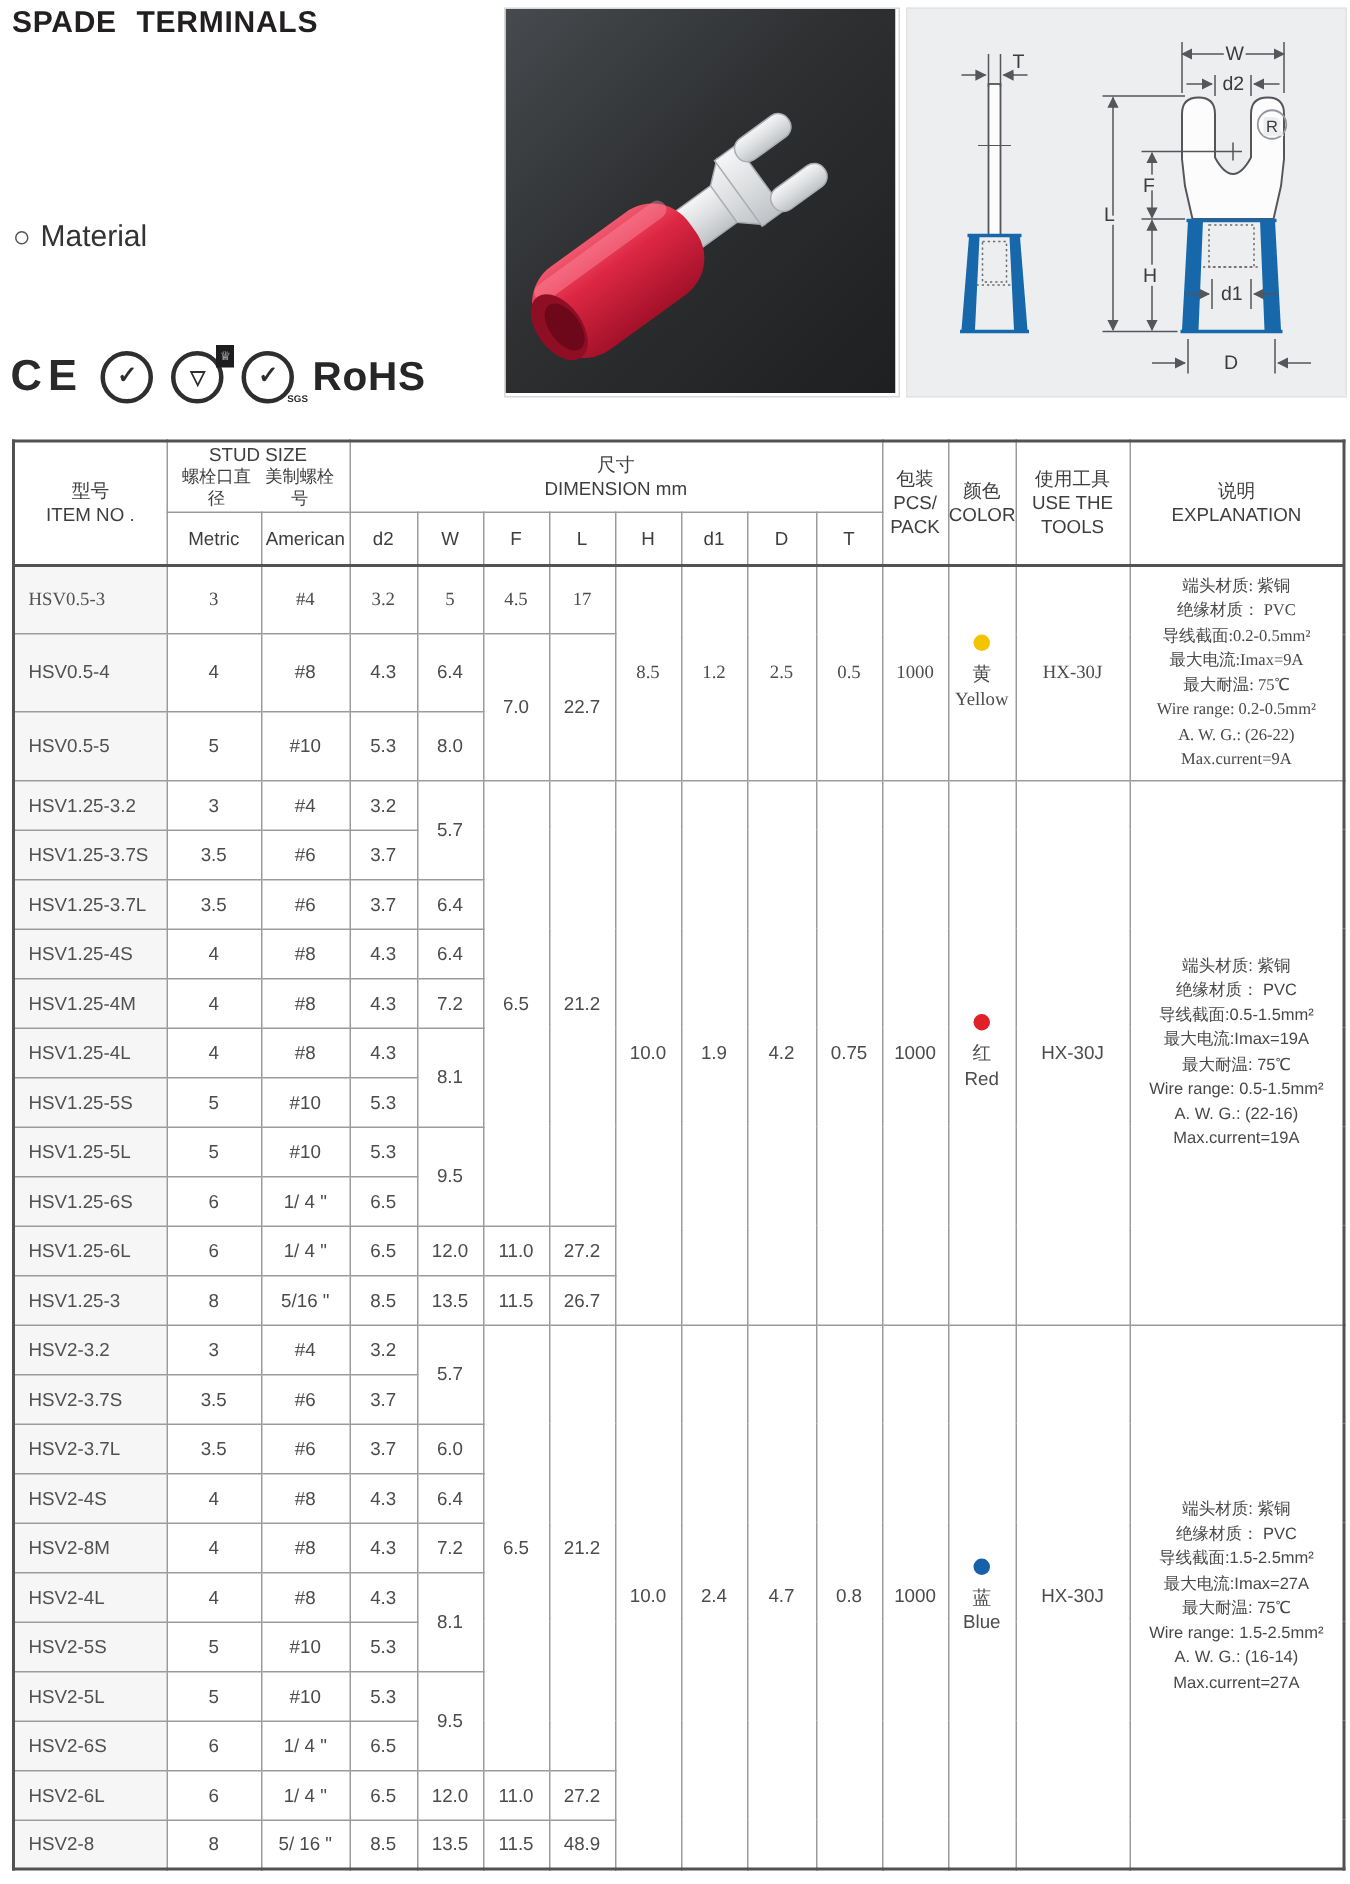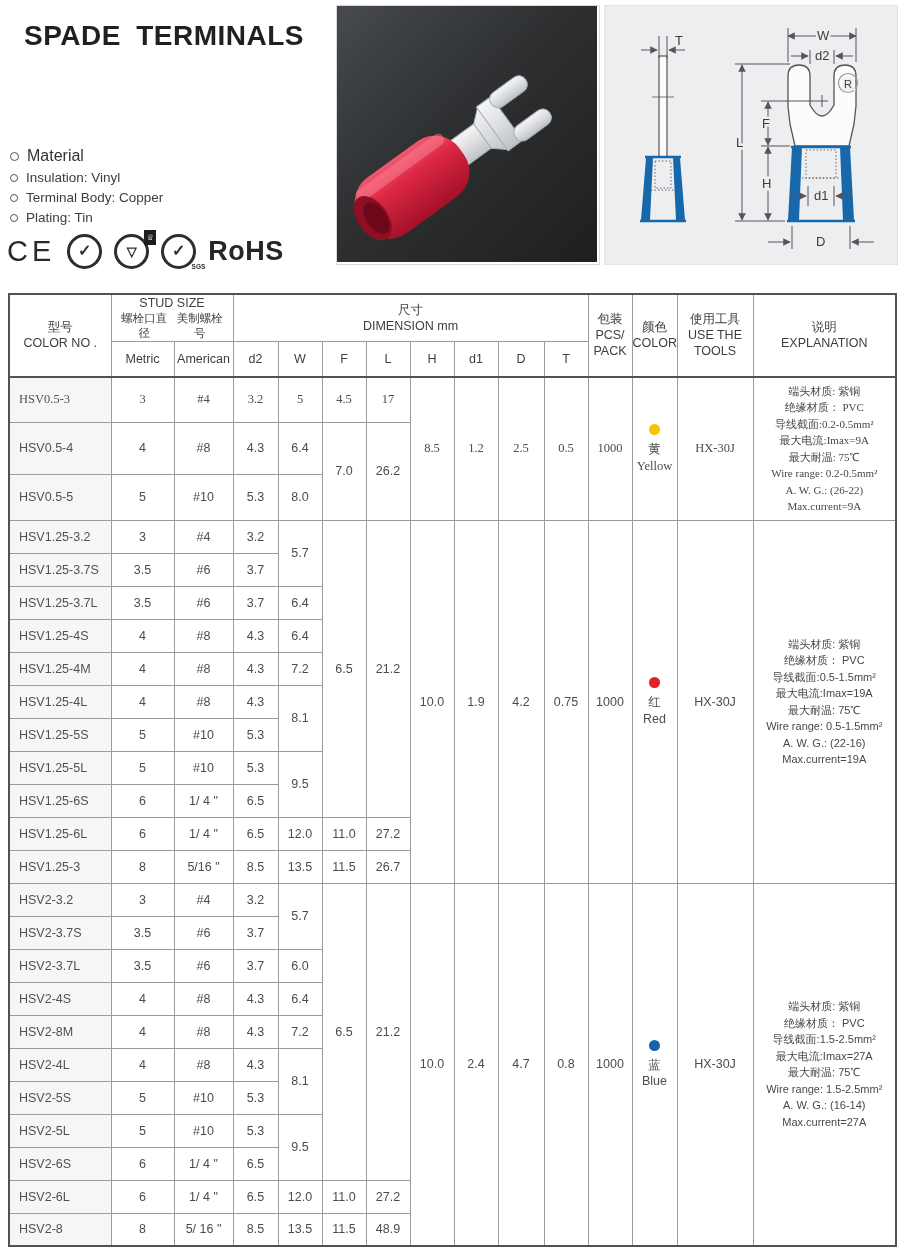--- a/index.html
+++ b/index.html
@@ -1,29 +1,29 @@
 <!DOCTYPE html>
 <html><head>
 <meta charset="utf-8">
 <style>
   html,body { margin:0; padding:0; background:#fff; }
   .page { position:relative; width:900px; height:1256px; background:#fff; overflow:hidden;
           font-family:"Liberation Sans", sans-serif; }
-  .title { position:absolute; left:8px; top:4px; margin:16px; font-size:28px; font-weight:bold;
+  .title { position:absolute; left:8px; top:4px; margin:0; font-size:20px; font-weight:bold;
            color:#221f20; letter-spacing:.5px; word-spacing:7px; }
   
   .materials { position:absolute; left:10px; top:147px; }
-  .mat-heading { display:flex; align-items:center; gap:8px; font-size:16px; color:#333; margin-bottom:3px; }
+  .mat-heading { display:flex; align-items:center; gap:8px; font-size:20px; color:#333; margin-bottom:3px; }
   .bullet { width:6px; height:6px; border:1.5px solid #555; border-radius:50%; display:inline-block; flex:none; }
   .bullet.big { width:7px; height:7px; }
   .mat-list { list-style:none; margin:0; padding:0; }
   .mat-list li { display:flex; align-items:center; gap:8px; font-size:13.5px; color:#3d3d3f; margin:5px 0; }
   
   .certs { position:absolute; left:7px; top:233px; display:flex; align-items:center; gap:12px; height:36px; }
-  .ce { font-size:29px; font-weight:normal; color:#2a2a2c; letter-spacing:4px; }
+  .ce { font-size:29px; font-weight:bold; color:#2a2a2c; letter-spacing:4px; }
   .badge { position:relative; width:29px; height:29px; border:3px solid #2e2e30; border-radius:50%;
            display:flex; align-items:center; justify-content:center; flex:none; }
   .badge .chk { font-size:16px; font-weight:bold; color:#2e2e30; line-height:1; }
   .b2 .tri { font-size:13px; color:#2e2e30; font-weight:bold; line-height:1; }
   .b2 .flag { position:absolute; top:-7px; right:-10px; width:12px; height:15px; background:#1d1d1f;
               color:#fff; font-size:8px; line-height:15px; text-align:center; }
   .b3 .sgs { position:absolute; bottom:-4px; right:-12px; font-size:6.5px; font-weight:bold; color:#2e2e30; }
   .rohs { font-size:27px; font-weight:bold; color:#262628; letter-spacing:.5px; }
   
   .photo { position:absolute; left:336px; top:5px; width:262px; height:258px; border:1px solid #d8d8d8; }
@@ -54,34 +54,20 @@
 
 <div class="page">
 
   <h1 class="title">SPADE  TERMINALS</h1>
 
   <div class="materials">
     <div class="mat-heading">
       <span class="bullet big"></span>
       <span>Material</span>
     </div>
-    <ul class="mat-list">
-        <li>
-          <span class="bullet"></span>
-          <span>Insulation: Vinyl</span>
-        </li>
-        <li>
-          <span class="bullet"></span>
-          <span>Terminal Body: Copper</span>
-        </li>
-        <li>
-          <span class="bullet"></span>
-          <span>Plating: Tin</span>
-        </li>
-      </ul>
   </div>
 
   <div class="certs">
     <span class="ce">CE</span>
     <span class="badge b1">
         <span class="chk">✓</span>
       </span>
     <span class="badge b2">
         <span class="tri">▽</span>
         <span class="flag">♕</span>
@@ -223,21 +209,21 @@
         <col style="width:44px">
       <col style="width:44px">
         <col style="width:45px">
         <col style="width:76px">
         <col style="width:143px">
     </colgroup>
     <thead>
       <tr>
         <th rowspan="2">
           <div>型号</div>
-            <div>COLOR NO .</div>
+            <div>ITEM NO .</div>
         </th>
         <th colspan="2">
           <div>STUD SIZE</div>
           <div class="stud-sub">
               <span>螺栓口直径</span>
               <span>美制螺栓号</span>
             </div>
         </th>
         <th colspan="8">
           <div>尺寸</div>
@@ -302,21 +288,21 @@
             <div>Max.current=9A</div>
           </td>
         </tr>
         <tr style="height: 46px;">
           <td class="item-cell">HSV0.5-4</td>
           <td class="num">4</td>
           <td class="num">#8</td>
           <td class="num">4.3</td>
           <td class="num">6.4</td>
           <td rowspan="2" class="num">7.0</td>
-          <td rowspan="2" class="num">26.2</td>
+          <td rowspan="2" class="num">22.7</td>
         </tr>
         <tr style="height: 46px;">
           <td class="item-cell">HSV0.5-5</td>
           <td class="num">5</td>
           <td class="num">#10</td>
           <td class="num">5.3</td>
           <td class="num">8.0</td>
         </tr>
         <tr class="group-start" style="height: 33px; margin-left: 24px;">
           <td class="item-cell">HSV1.25-3.2</td>

